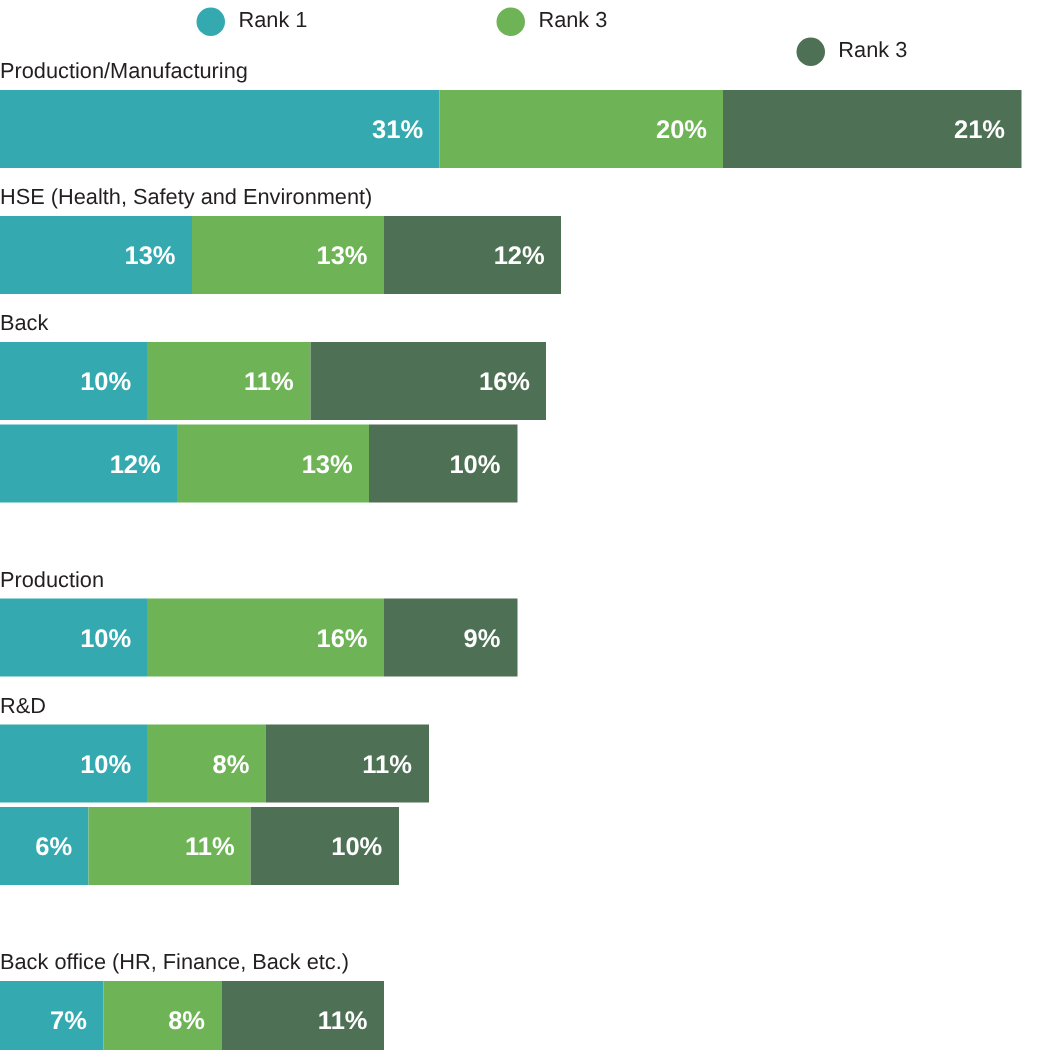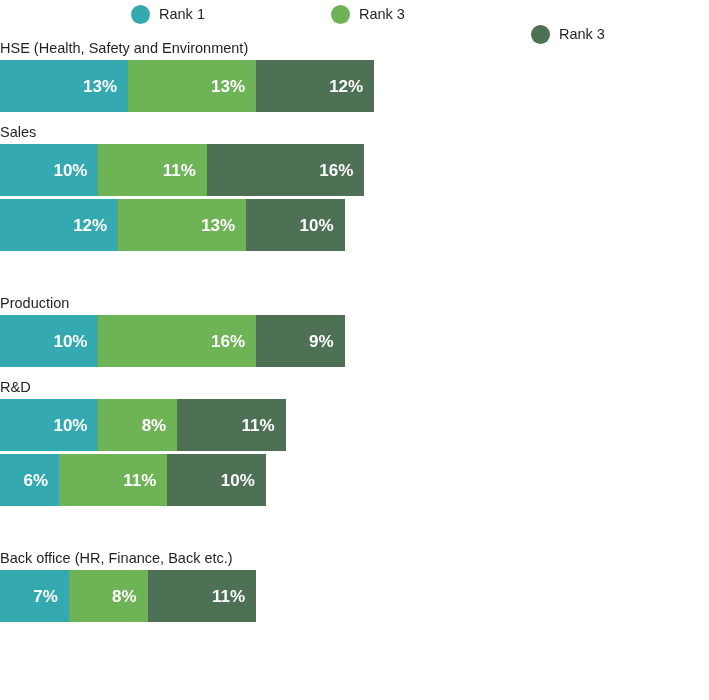--- a/index.html
+++ b/index.html
@@ -100,35 +100,49 @@
       <span class="legend-label">Rank 3</span>
     </div>
     <div class="legend-item">
       <span class="legend-swatch" style="background: rgb(78, 113, 85);"></span>
       <span class="legend-label">Rank 3</span>
     </div>
   </div>
 
   <div class="rows" id="rows">
       <div class="row">
+        <div class="row-label">Production/Manufacturing</div>
+        <div class="bar">
+          <div class="seg" style="background: rgb(53, 169, 176); width: 305.264px;">
+            <span class="seg-label">31%</span>
+          </div>
+          <div class="seg" style="background: rgb(110, 179, 86); width: 196.944px;">
+            <span class="seg-label">20%</span>
+          </div>
+          <div class="seg" style="background: rgb(78, 113, 85); width: 206.792px;">
+            <span class="seg-label">21%</span>
+          </div>
+        </div>
+      </div>
+      <div class="row">
         <div class="row-label">HSE (Health, Safety and Environment)</div>
         <div class="bar">
           <div class="seg" style="background: rgb(53, 169, 176); width: 128.014px;">
             <span class="seg-label">13%</span>
           </div>
           <div class="seg" style="background: rgb(110, 179, 86); width: 128.014px;">
             <span class="seg-label">13%</span>
           </div>
           <div class="seg" style="background: rgb(78, 113, 85); width: 118.167px;">
             <span class="seg-label">12%</span>
           </div>
         </div>
       </div>
       <div class="row">
-        <div class="row-label">Sales</div>
+        <div class="row-label">Back</div>
         <div class="bar">
           <div class="seg" style="background: rgb(53, 169, 176); width: 98.4722px;">
             <span class="seg-label">10%</span>
           </div>
           <div class="seg" style="background: rgb(110, 179, 86); width: 108.319px;">
             <span class="seg-label">11%</span>
           </div>
           <div class="seg" style="background: rgb(78, 113, 85); width: 157.556px;">
             <span class="seg-label">16%</span>
           </div>

